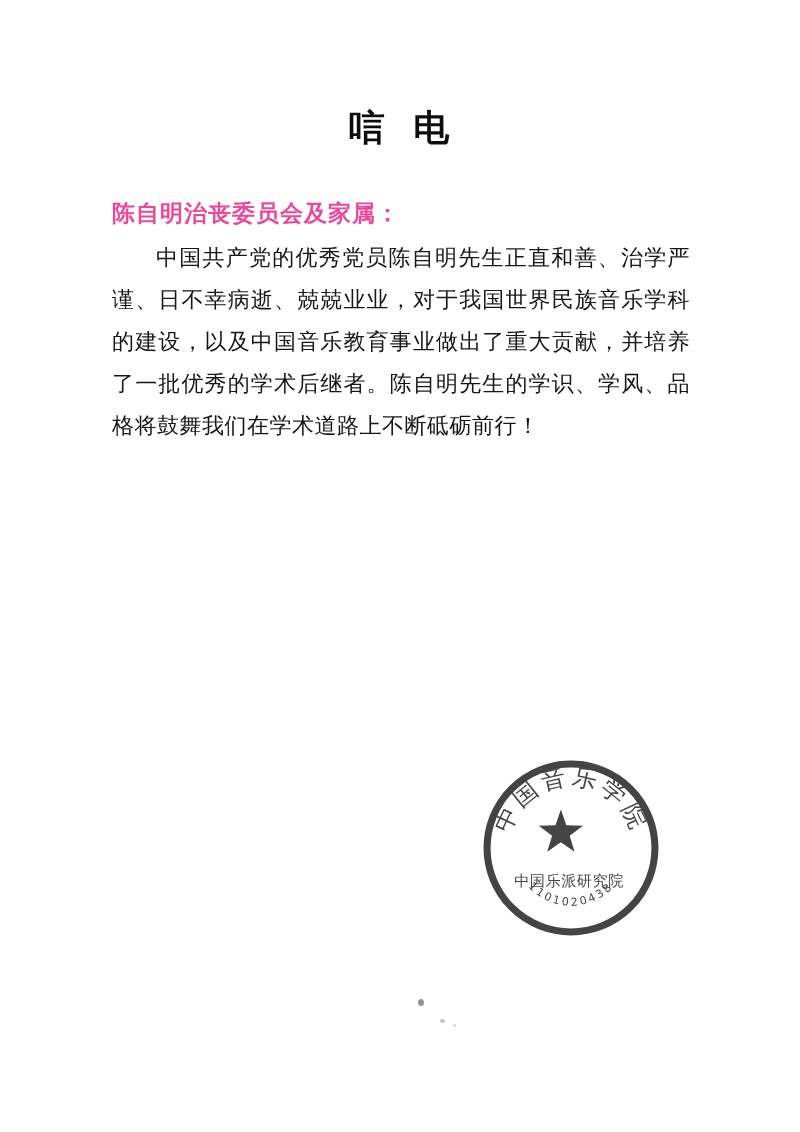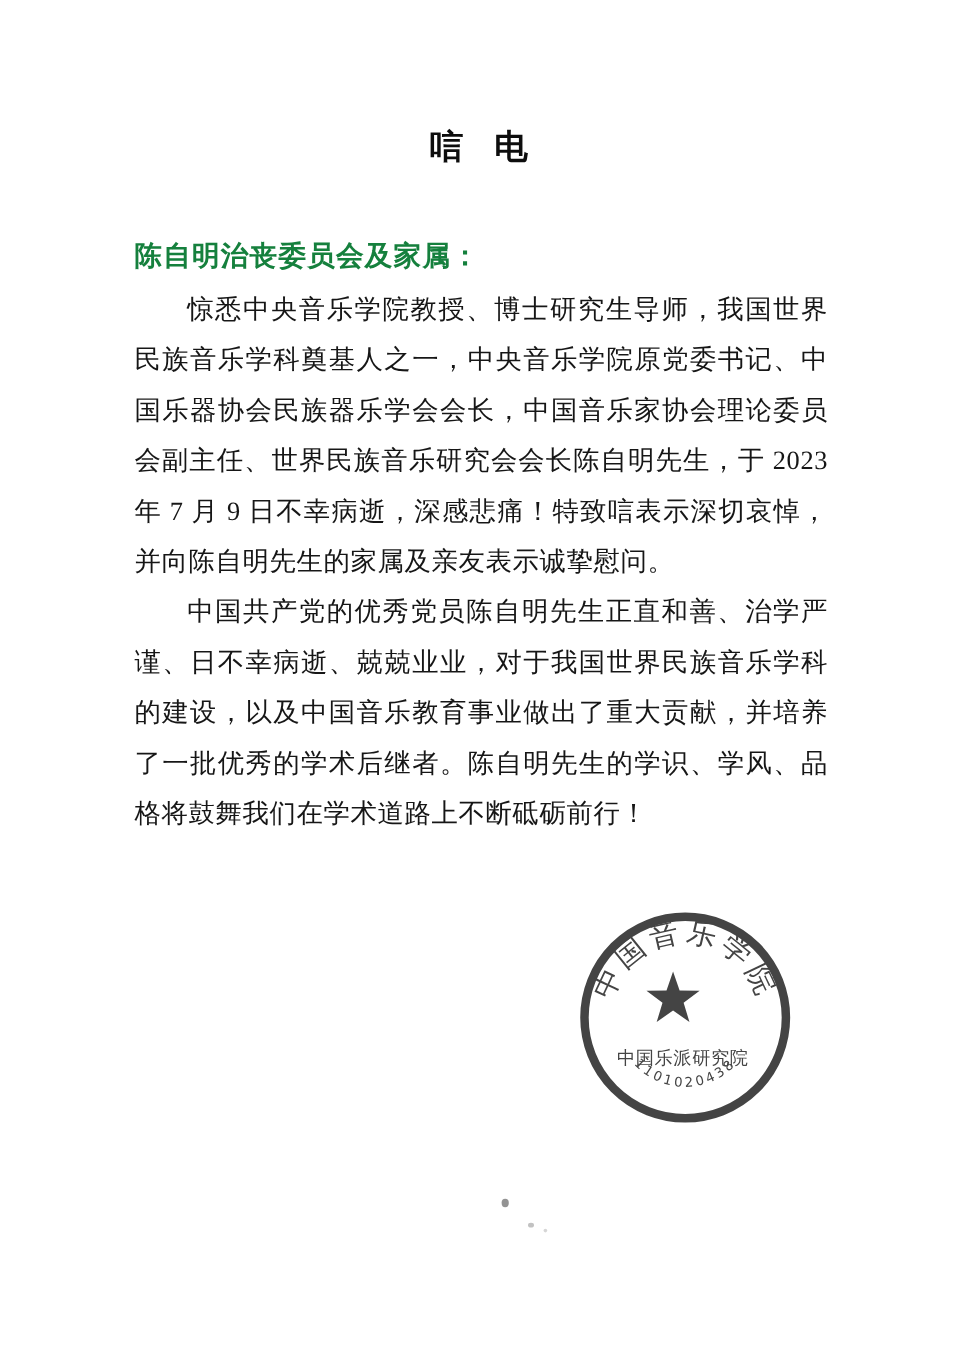--- a/index.html
+++ b/index.html
@@ -6,29 +6,29 @@
   .page {
     position:relative; width:800px; height:1132px;
     background:#ffffff; overflow:hidden;
     color:#161616;
     font-family:"Liberation Serif", serif;
   }
   .title {
     position:absolute; top:104px; left:0; width:100%;
     text-align:center; margin:0;
     font-family:"DejaVu Sans", sans-serif;
-    font-weight:bold; font-size:28px;
+    font-weight:bold; font-size:36px;
     letter-spacing:2px; word-spacing:12px;
     color:#0d0d0d;
   }
   .salutation {
     position:absolute; top:198px; left:112px;
     font-family:"DejaVu Sans", sans-serif;
     font-weight:bold; font-size:23px; letter-spacing:1px;
-    color:#15803d;
+    color:#ec4899;
   }
   .body-text {
     position:absolute; top:237px; left:112px; width:578px;
     font-size:22px; line-height:42px;
     text-align:justify;
     letter-spacing:0.5px;
   }
   .body-text p { margin:0; text-indent:2em; }
   .signature {
     position:absolute; top:841px; left:0; width:690px;
@@ -52,21 +52,20 @@
 </head>
 <body>
 
 <div class="page">
 
   <h1 class="title">唁 电</h1>
 
   <div class="salutation">陈自明治丧委员会及家属：</div>
 
   <div class="body-text">
-    <p>惊悉中央音乐学院教授、博士研究生导师，我国世界民族音乐学科奠基人之一，中央音乐学院原党委书记、中国乐器协会民族器乐学会会长，中国音乐家协会理论委员会副主任、世界民族音乐研究会会长陈自明先生，于 2023 年 7 月 9 日不幸病逝，深感悲痛！特致唁表示深切哀悼，并向陈自明先生的家属及亲友表示诚挚慰问。</p>
     <p>中国共产党的优秀党员陈自明先生正直和善、治学严谨、日不幸病逝、兢兢业业，对于我国世界民族音乐学科的建设，以及中国音乐教育事业做出了重大贡献，并培养了一批优秀的学术后继者。陈自明先生的学识、学风、品格将鼓舞我们在学术道路上不断砥砺前行！</p>
   </div>
 
 
 
   <svg class="seal" viewBox="0 0 176 176" aria-hidden="true">
     <circle cx="88" cy="88" r="83" fill="none" stroke="#2b2b2b" stroke-width="7"></circle>
     <path id="sealArcTop" d="M 29.7,66.8 A 62,62 0 0 1 146.3,66.8" fill="none" stroke="none"></path>
     <path id="sealArcBottom" d="M 38.6,116.5 A 57,57 0 0 0 137.4,116.5" fill="none" stroke="none"></path>
     <text font-size="24" letter-spacing="4">

